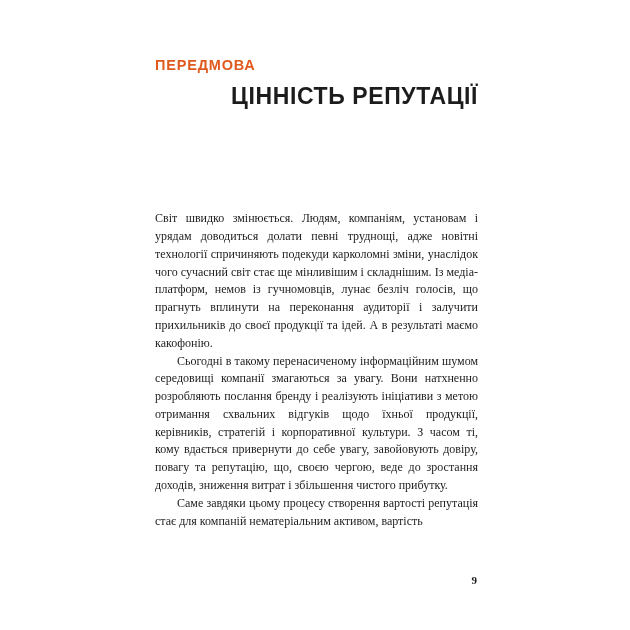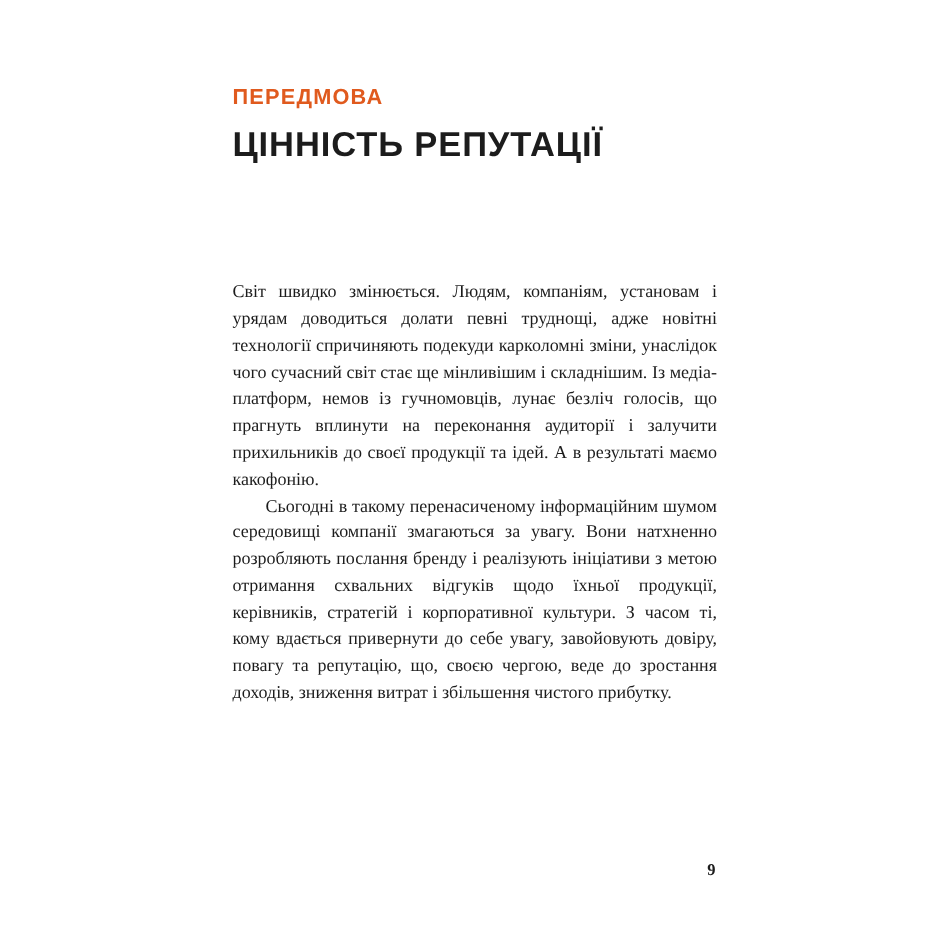--- a/index.html
+++ b/index.html
@@ -31,23 +31,24 @@
     margin: 0 0 10px 0;
   }
   .title {
     font-family: "Liberation Sans", sans-serif;
     font-weight: 700;
     font-size: 23px;
     line-height: 1.18;
     letter-spacing: 0.6px;
     color: var(--text, #1c1c1c);
     margin: 0;
+    text-align: right;
   }
   .body-text {
-    margin-top: 76px;
+    margin-top: 100px;
     font-size: 12px;
     line-height: 17.8px;
     text-align: justify;
     hyphens: auto;
     -webkit-hyphens: auto;
   }
   .body-text p {
     margin: 0;
     text-indent: 22px;
   }
@@ -71,16 +72,17 @@
 
 <div class="page">
   <div class="content">
     <div class="kicker">ПЕРЕДМОВА</div>
     <h1 class="title">
       <span>ЦІННІСТЬ РЕПУТАЦІЇ</span><br>
     </h1>
     <div class="body-text">
       <p class="no-indent">Світ швидко змінюється. Людям, компаніям, установам і урядам доводиться долати певні труднощі, адже новітні технології спричиняють подекуди карколомні зміни, унаслідок чого сучасний світ стає ще мінливішим і складнішим. Із медіа-платформ, немов із гучномовців, лунає безліч голосів, що прагнуть вплинути на переконання аудиторії і залучити прихильників до своєї продукції та ідей. А в результаті маємо какофонію.</p>
       <p>Сьогодні в такому перенасиченому інформаційним шумом середовищі компанії змагаються за увагу. Вони натхненно розробляють послання бренду і реалізують ініціативи з метою отримання схвальних відгуків щодо їхньої продукції, керівників, стратегій і корпоративної культури. З часом ті, кому вдається привернути до себе увагу, завойовують довіру, повагу та репутацію, що, своєю чергою, веде до зростання доходів, зниження витрат і збільшення чистого прибутку.</p>
+      <p>Саме завдяки цьому процесу створення вартості репутація стає для компаній нематеріальним активом, вартість</p>
     </div>
   </div>
   <div class="page-number">9</div>
 </div>
 
 </body></html>

